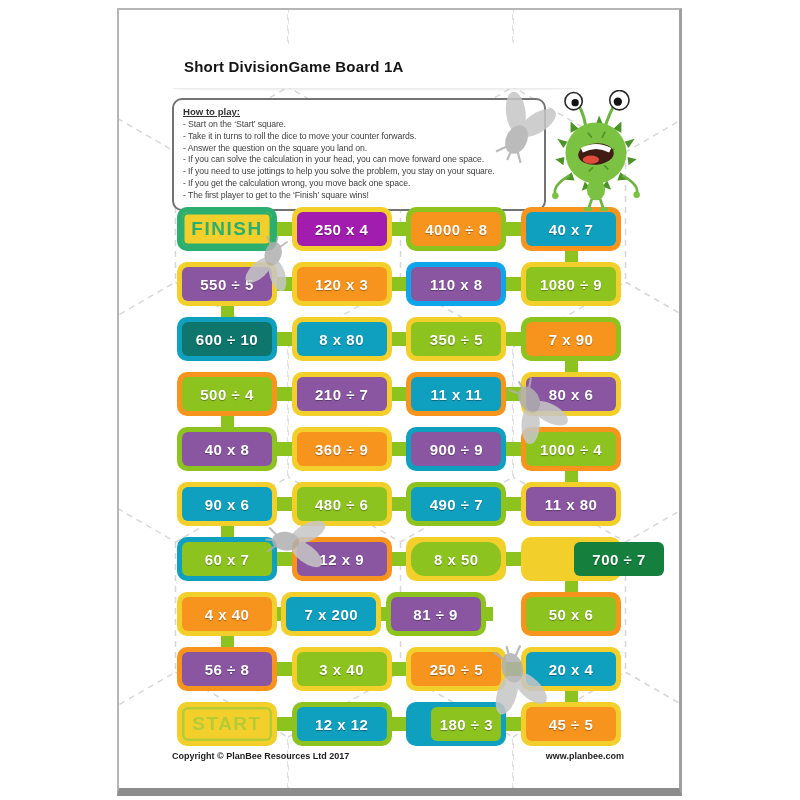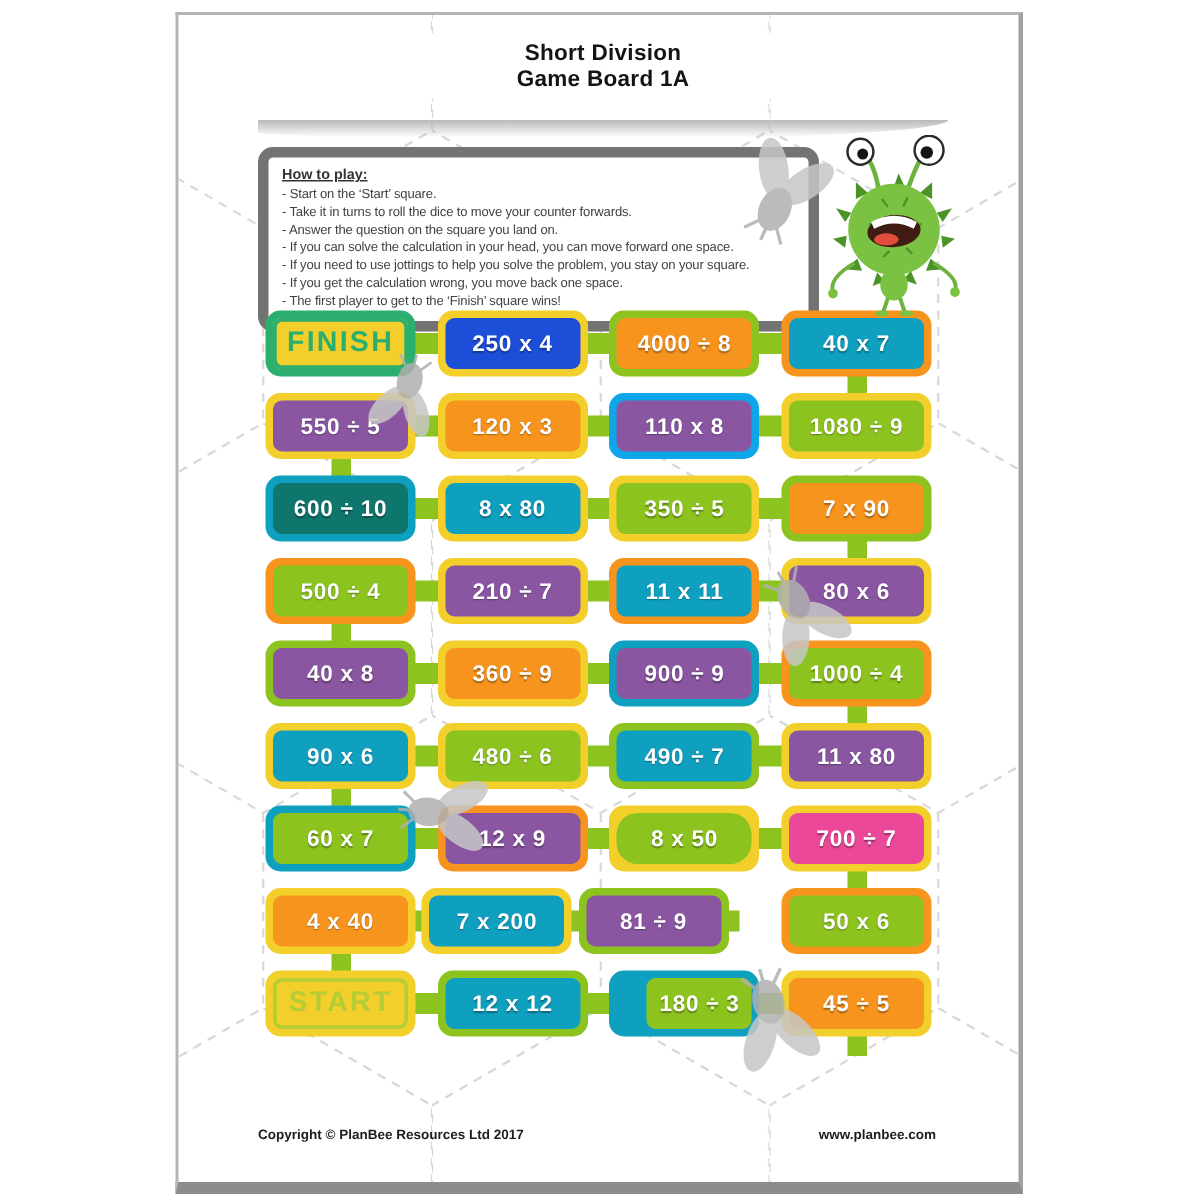--- a/index.html
+++ b/index.html
@@ -2,29 +2,29 @@
 <html style="--c-yellow: #f2cf2b; --c-green: #8dc31f; --c-orange: #f7941e; --c-teal: #0fa0c0; --c-purple: #8a56a2; --c-finish_green: #2caf6e; --c-start_green: #b5cc35;"><head>
 <meta charset="utf-8">
 <style>
   html, body { margin:0; padding:0; width:800px; height:800px; overflow:hidden;
                background:#ffffff; font-family:"Liberation Sans", sans-serif; }
   .frame { position:absolute; left:117px; top:8px; width:565px; height:788px;
            box-sizing:border-box; background:#fff;
            border:2px solid #b5b5b5; border-right:3px solid #a0a0a0; border-bottom:8px solid #8c8c8c;
            overflow:hidden; }
   .hexbg { position:absolute; left:0; top:0; z-index:0; }
-  .banner { position:absolute; left:53px; top:12px; width:460px; height:44px; background:#fff;
-            z-index:3; display:flex; justify-content:center; align-items:center;
-            padding:0 12px; box-sizing:border-box;flex-direction:column; }
+  .banner { position:absolute; left:53px; top:34px; width:460px; height:44px; background:#fff;
+            z-index:3; display:flex; justify-content:flex-start; align-items:center;
+            padding:0 12px; box-sizing:border-box; }
   .banner-title, .banner-sub { font-size:15px; font-weight:bold; color:#141414; letter-spacing:.2px; }
   .banner-shadow { position:absolute; left:53px; top:70px; width:460px; height:13px; z-index:2;
             background:linear-gradient(180deg,#b9b9b9 0%, rgba(255,255,255,0) 90%);
             border-radius:0 0 100% 100% / 0 0 26px 10px; }
   .instructions { position:absolute; left:53px; top:88px; width:374px; box-sizing:border-box;
-            border:7px solid #737373; border-radius:10px; background:#fff;
+            border:2px solid #737373; border-radius:10px; background:#fff;
             padding:6px 9px 7px; z-index:2; }
   .instructions h3 { margin:0 0 2px; font-size:9.6px; color:#333; text-decoration:underline; }
   .instructions ul { margin:0; padding:0; list-style:none; font-size:8.7px; line-height:1.36;
             color:#424242; letter-spacing:-0.1px; }
   .monster { position:absolute; left:418px; top:80px; width:120px; height:122px; z-index:3; }
   .board { position:absolute; left:58px; top:197px; width:444px; z-index:2; }
   .board-row { display:flex; height:44px; margin-bottom:11px; position:relative; }
   .tile { width:100px; height:44px; border-radius:10px; padding:5px; box-sizing:border-box;
           flex:none; position:relative; z-index:1; }
   .tile-inner { width:100%; height:100%; border-radius:6px; display:flex; align-items:center;
@@ -119,21 +119,21 @@
     <ellipse cx="62" cy="117" rx="4.5" ry="2" fill="#7cc242"></ellipse>
   </svg>
 
   <div class="board">
       <div class="board-row">
         <div class="tile finish">
           <div class="tile-inner">FINISH</div>
         </div>
         <div class="hconn"></div>
         <div class="tile" style="background: rgb(242, 207, 43);">
-          <div class="tile-inner" style="background: #1d4ed8; text-align: center;">250 x 4</div>
+          <div class="tile-inner" style="background: #a21caf; text-align: center;">250 x 4</div>
         </div>
         <div class="hconn"></div>
         <div class="tile" style="background: rgb(141, 195, 31);">
           <div class="tile-inner" style="background: rgb(247, 148, 30);">4000 ÷ 8</div>
         </div>
         <div class="hconn"></div>
         <div class="tile" style="background: rgb(247, 148, 30);">
           <div class="tile-inner" style="background: rgb(15, 160, 192);">40 x 7</div>
         </div>
       </div>
@@ -235,21 +235,21 @@
         <div class="hconn"></div>
         <div class="tile" style="background: rgb(247, 148, 30);">
           <div class="tile-inner" style="background: rgb(138, 86, 162);">12 x 9</div>
         </div>
         <div class="hconn"></div>
         <div class="tile" style="background: rgb(242, 207, 43);">
           <div class="tile-inner" style="background: rgb(141, 195, 31); border-radius: 14px;">8 x 50</div>
         </div>
         <div class="hconn"></div>
         <div class="tile" style="background: rgb(242, 207, 43);">
-          <div class="tile-inner" style="background: #ec4899;">700 ÷ 7</div>
+          <div class="tile-inner" style="background: #15803d; margin-left: 48px;">700 ÷ 7</div>
         </div>
       </div>
       <div class="vconn" style="top: 372px; left: 387.5px;"></div>
       <div class="board-row">
         <div class="tile" style="background: rgb(242, 207, 43);">
           <div class="tile-inner" style="background: rgb(247, 148, 30);">4 x 40</div>
         </div>
         <div class="hconn"></div>
         <div class="tile" style="background: rgb(242, 207, 43);">
           <div class="tile-inner" style="background: rgb(15, 160, 192);">7 x 200</div>
@@ -257,20 +257,37 @@
         <div class="hconn"></div>
         <div class="tile" style="background: rgb(141, 195, 31);">
           <div class="tile-inner" style="background: rgb(138, 86, 162);">81 ÷ 9</div>
         </div>
         <div class="hconn"></div>
         <div class="tile" style="background: rgb(247, 148, 30); margin-left: 31px;">
           <div class="tile-inner" style="background: rgb(141, 195, 31);">50 x 6</div>
         </div>
       </div>
       <div class="vconn" style="top: 427px; left: 43.5px;"></div>
+      <div class="board-row">
+        <div class="tile" style="background: rgb(247, 148, 30);">
+          <div class="tile-inner" style="background: rgb(138, 86, 162);">56 ÷ 8</div>
+        </div>
+        <div class="hconn"></div>
+        <div class="tile" style="background: rgb(242, 207, 43);">
+          <div class="tile-inner" style="background: rgb(141, 195, 31);">3 x 40</div>
+        </div>
+        <div class="hconn"></div>
+        <div class="tile" style="background: rgb(242, 207, 43);">
+          <div class="tile-inner" style="background: rgb(247, 148, 30);">250 ÷ 5</div>
+        </div>
+        <div class="hconn"></div>
+        <div class="tile" style="background: rgb(242, 207, 43);">
+          <div class="tile-inner" style="background: rgb(15, 160, 192);">20 x 4</div>
+        </div>
+      </div>
       <div class="vconn" style="top: 482px; left: 387.5px;"></div>
       <div class="board-row">
         <div class="tile start">
           <div class="tile-inner">START</div>
         </div>
         <div class="hconn"></div>
         <div class="tile" style="background: rgb(141, 195, 31);">
           <div class="tile-inner" style="background: rgb(15, 160, 192);">12 x 12</div>
         </div>
         <div class="hconn"></div>

